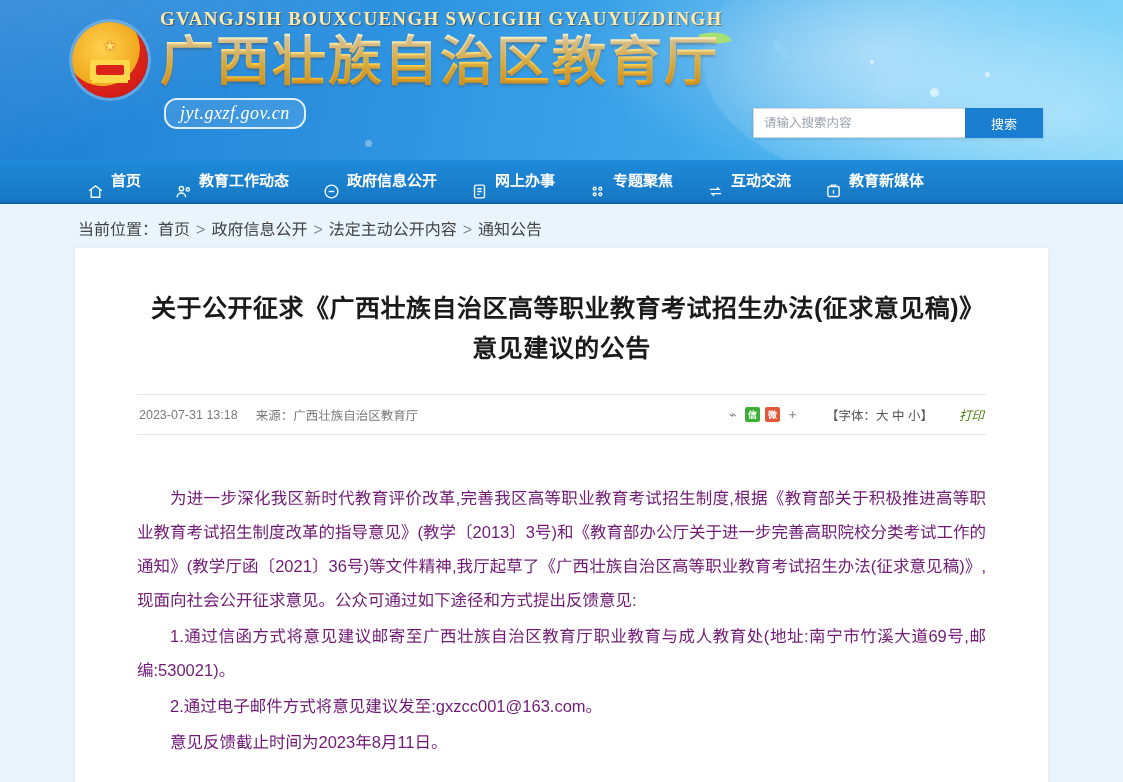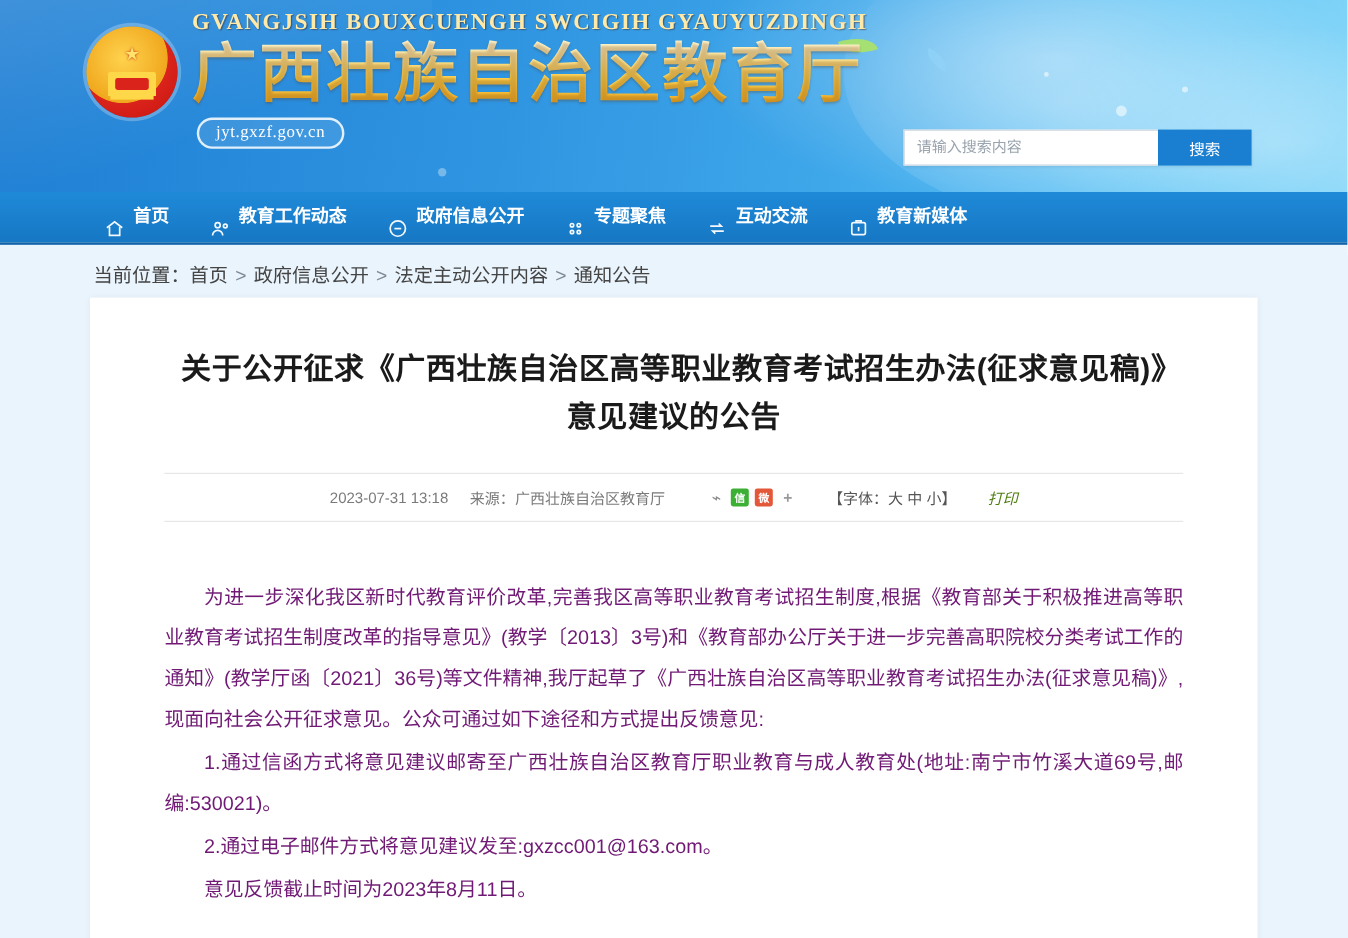--- a/index.html
+++ b/index.html
@@ -127,21 +127,22 @@
   }
   .domain-pill {
     margin-top: 6px;
     margin-left: 4px;
     display: inline-block;
     padding: 3px 14px;
     border: 2px solid rgba(255,255,255,.85);
     border-radius: 13px;
     color: #fff;
     font-family: "Liberation Serif", "DejaVu Serif", serif;
-    font-size: 14px;
+    font-size: 18px;
+    font-style: italic;
     letter-spacing: .5px;
     background: rgba(255,255,255,.10);
   }
 
   .search-box {
     position: absolute;
     right: 80px;
     top: 108px;
     display: flex;
     height: 30px;
@@ -230,21 +231,21 @@
     font-weight: bold;
     color: #1a1a1a;
     line-height: 40px;
     letter-spacing: .5px;
     margin: 0 10px 26px 10px;
     font-family: "Liberation Sans", "DejaVu Sans", sans-serif;
   }
   .meta-row {
     display: flex;
     align-items: center;
-    justify-content: center;
+    justify-content: space-between;
     border-top: 1px solid #e6e6e6;
     border-bottom: 1px solid #e6e6e6;
     padding: 10px 2px;
     font-size: 12.5px;
     color: #7a7a7a;
     gap: 36px;
   }
   .meta-left { display: flex; align-items: center; gap: 18px; }
   .meta-right { display: flex; align-items: center; gap: 26px; }
   .share-group { display: flex; align-items: center; gap: 5px; }
@@ -330,20 +331,29 @@
     <span>教育工作动态</span>
   </div>
   <div class="nav-item">
     <span class="nav-icon">
       <svg viewBox="0 0 24 24" width="17" height="17" fill="none" stroke="#ffffff" stroke-width="2">
           <circle cx="12" cy="12" r="9"></circle>
           <path d="M8 12h8"></path>
         </svg>
     </span>
     <span>政府信息公开</span>
+  </div>
+  <div class="nav-item">
+    <span class="nav-icon">
+      <svg viewBox="0 0 24 24" width="17" height="17" fill="none" stroke="#ffffff" stroke-width="2">
+          <rect x="5" y="3" width="14" height="18" rx="2"></rect>
+          <path d="M9 8h6M9 12h6M9 16h3"></path>
+        </svg>
+    </span>
+    <span>网上办事</span>
   </div>
   <div class="nav-item">
     <span class="nav-icon">
       <svg viewBox="0 0 24 24" width="17" height="17" fill="none" stroke="#ffffff" stroke-width="2">
           <circle cx="8" cy="8" r="2"></circle>
           <circle cx="16" cy="8" r="2"></circle>
           <circle cx="8" cy="16" r="2"></circle>
           <circle cx="16" cy="16" r="2"></circle>
         </svg>
     </span>

